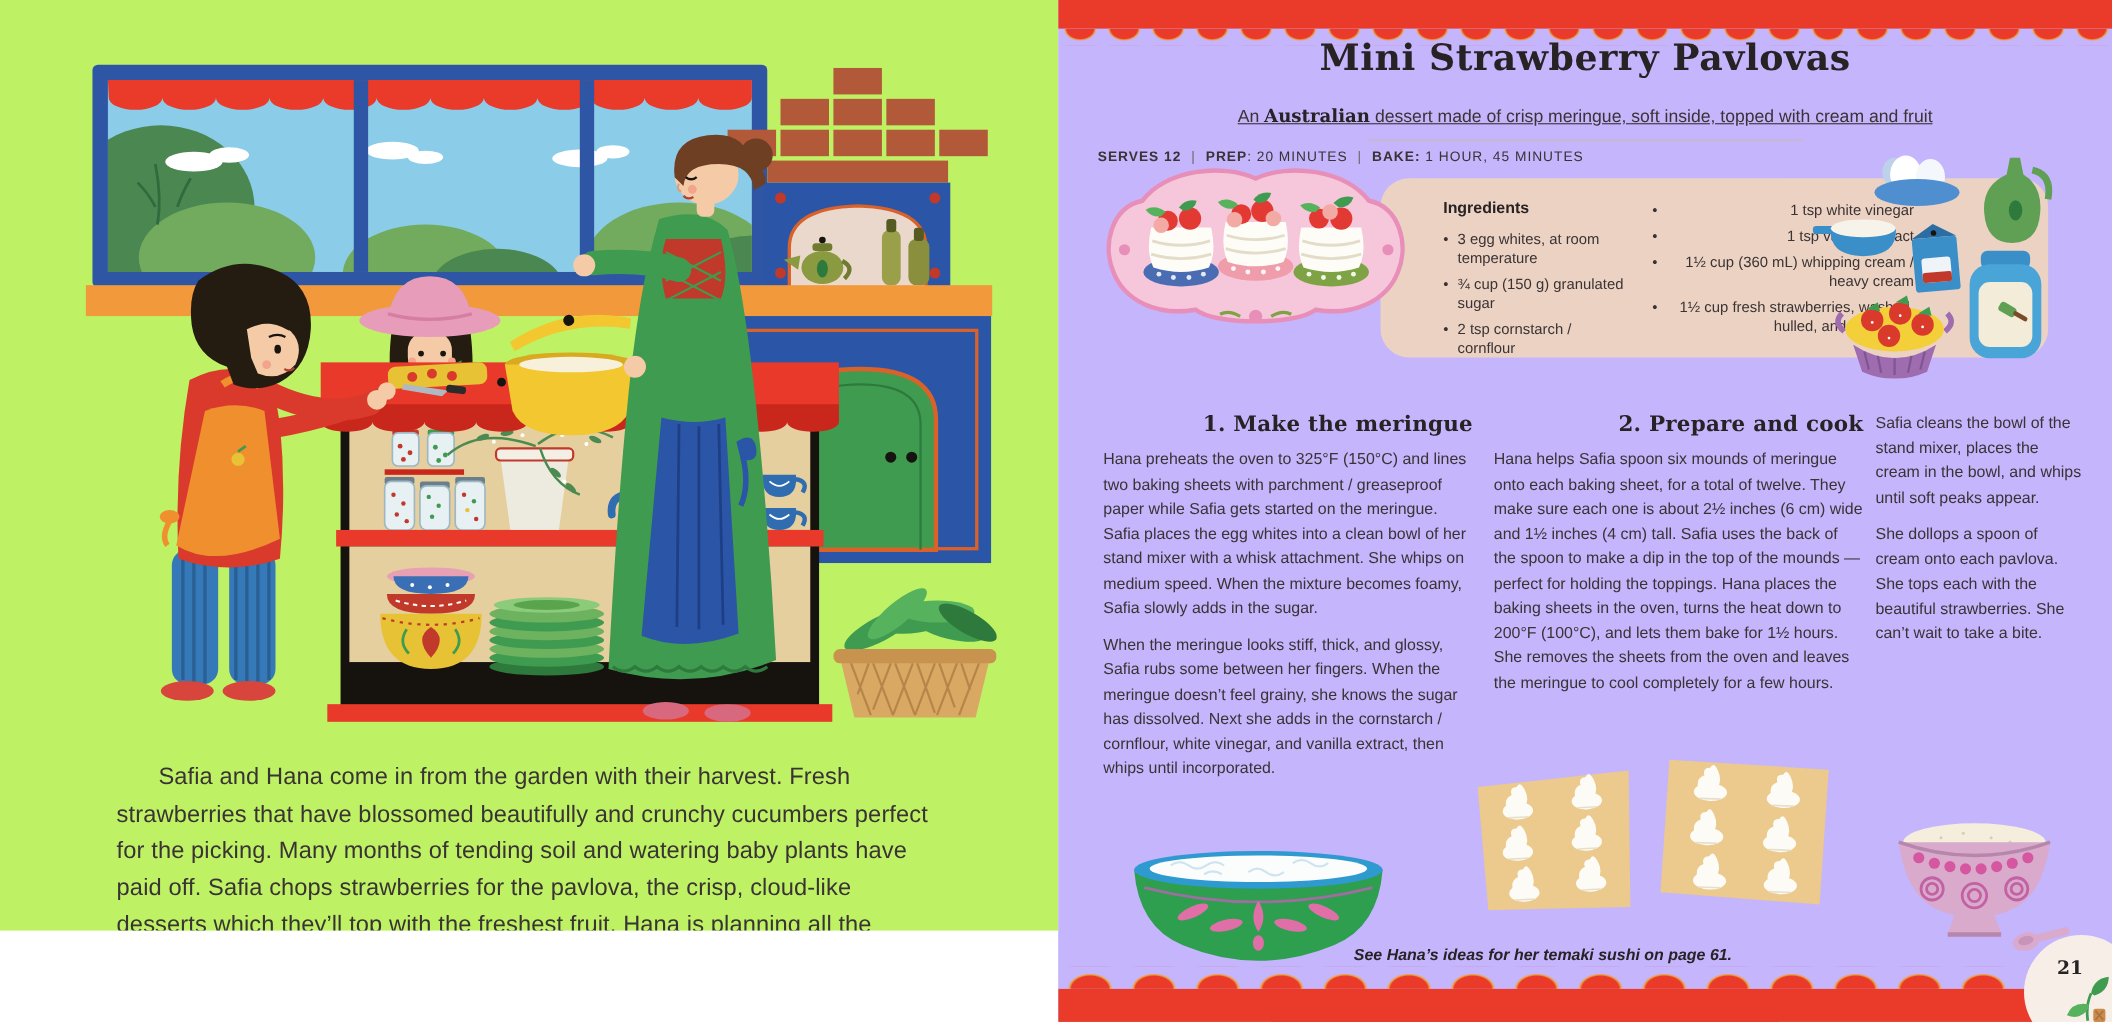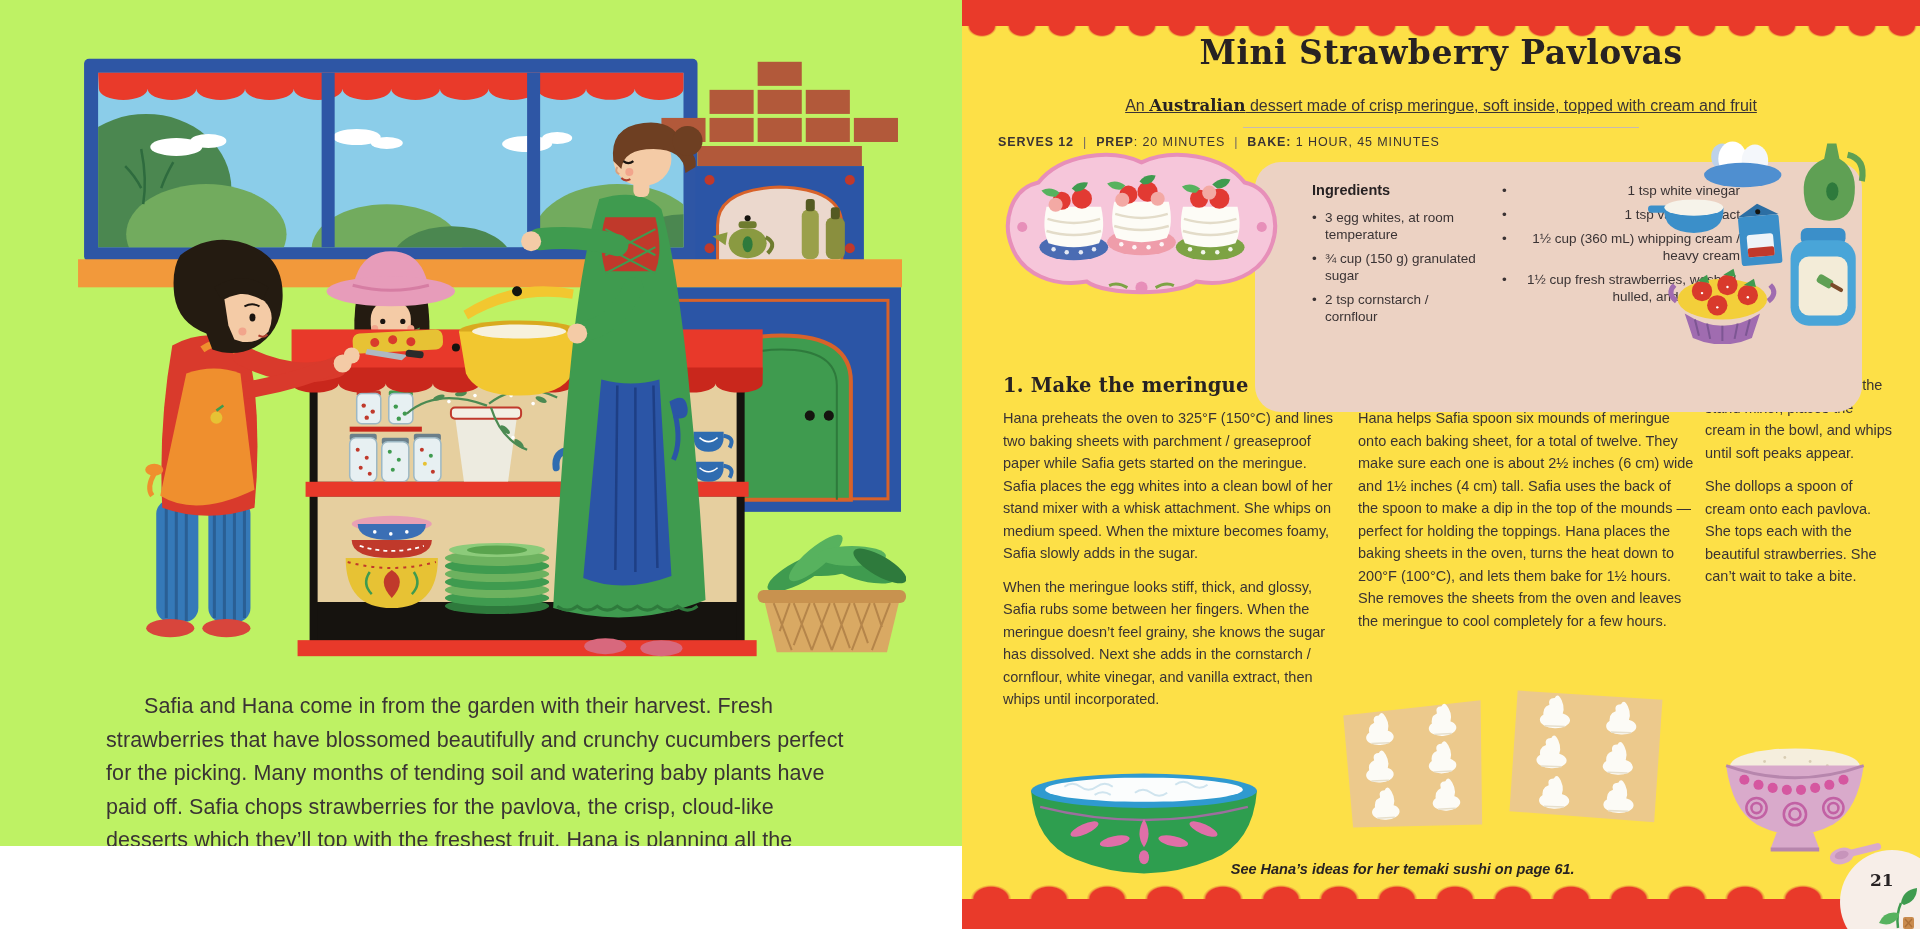--- a/index.html
+++ b/index.html
@@ -7,21 +7,21 @@
   body { font-family:"Liberation Sans", sans-serif; background:#fff; }
   .spread { position:relative; width:1920px; height:929px; }
 
   
   .page-left { position:absolute; left:0; top:0; width:962px; height:846px; background:#bef264; overflow:hidden; }
   .illustration { position:absolute; left:56px; top:48px; width:850px; height:628px; }
   .story { position:absolute; left:106px; top:690px; width:744px; font-size:21.5px; line-height:33.5px;
            color:#3a3334; text-indent:38px; letter-spacing:.1px; }
 
   
-  .page-right { position:absolute; left:962px; top:0; width:958px; height:929px; background:#fde047; overflow:hidden; }
+  .page-right { position:absolute; left:962px; top:0; width:958px; height:929px; background:#c4b5fd; overflow:hidden; }
 
   .scallop-top { position:absolute; top:0; left:0; width:100%; height:26px; background:#e93a2a; z-index:4; }
   .scallop-top:after { content:""; position:absolute; top:26px; left:0; width:100%; height:15px;
      background-image:radial-gradient(20px 15px at 50% 0px, #e93a2a 12.4px, #f0a33c 13.6px, rgba(0,0,0,0) 15px);
      background-size:40px 15px; background-repeat:repeat-x; }
   .scallop-bottom { position:absolute; bottom:0; left:0; width:100%; height:30px; background:#e93a2a; z-index:4; }
   .scallop-bottom:before { content:""; position:absolute; bottom:30px; left:0; width:100%; height:20px;
      background-image:radial-gradient(29px 20px at 50% 100%, #e93a2a 17px, #f0a33c 18.6px, rgba(0,0,0,0) 20.5px);
      background-size:58px 20px; background-repeat:repeat-x; }
 
@@ -30,21 +30,21 @@
   .recipe-subtitle { position:absolute; top:96px; left:0; width:100%; text-align:center;
      font-size:16px; color:#3a3334;text-decoration:underline; }
   .subtitle-highlight { font-family:"DejaVu Serif", serif; font-weight:700; font-size:16.5px; color:#272223; }
 
   .meta-rule { position:absolute; top:127px; left:281px; width:396px; height:1px; background:#c8bab1; }
   .recipe-meta { position:absolute; top:135px; left:0; width:100%; text-align:left;
      font-size:12.5px; letter-spacing:.9px; color:#3a3334;padding-left:36px; }
   .meta-bold { font-weight:700; }
   .meta-sep { margin:0 9px; color:#6f6663; }
 
-  .ingredients-box { position:absolute; left:293px; top:162px; width:607px; height:250px;
+  .ingredients-box { position:absolute; left:293px; top:162px; width:607px; height:163px;
      background:#ecd2c3; border-radius:26px; z-index:1; }
   .ing-heading { position:absolute; left:57px; top:20px; font-size:14.5px; font-weight:700; color:#272223; }
   .ing-col { position:absolute; list-style:none; font-size:13.5px; line-height:17px; color:#3a3334; }
   .ing-col li { position:relative; padding-left:13px; margin-bottom:7px; }
   .ing-col li:before { content:"\2022"; position:absolute; left:0; top:0; }
   .ing-col-1 { left:57px; top:47px; width:168px; }
   .ing-col-2 { left:247px; top:20px; width:238px;text-align:right; }
 
   .ill { position:absolute; }
   .ill-tray        { left:36px;  top:146px; width:288px; height:162px; z-index:2; }
@@ -52,21 +52,21 @@
   .ill-bowl-green  { left:62px;  top:770px; width:240px; height:104px; z-index:3; }
   .ill-sheet-1     { left:378px; top:700px; width:148px; height:133px; transform:rotate(-3deg); }
   .ill-sheet-2     { left:545px; top:683px; width:162px; height:143px; transform:rotate(2deg); }
   .ill-bowl-pink   { left:752px; top:731px; width:174px; height:142px; }
 
   .step { position:absolute; top:374px; }
   .step-1 { left:41px;  width:336px; }
   .step-2 { left:396px; width:336px; }
   .step-3 { left:743px; width:188px; }
   .step-heading { font-family:"DejaVu Serif", serif; font-weight:700; font-size:19.5px;
-     color:#272223; margin-bottom:10px; letter-spacing:.2px; }
+     color:#272223; margin-bottom:10px; letter-spacing:.2px;text-align:right; }
   .step p { font-size:14.5px; line-height:22.5px; color:#3a3334; margin-bottom:11px; }
 
   .footnote { position:absolute; top:861px; left:0; width:92%; text-align:center; z-index:5;
      font-style:italic; font-weight:700; font-size:14.5px; color:#272223; }
 
   .page-circle { position:absolute; left:878px; top:850px; width:104px; height:104px; border-radius:50%;
      background:#f7eee8; z-index:6; }
   .page-num { position:absolute; left:30px; top:20px; font-family:"DejaVu Serif", serif;
      font-weight:700; font-size:17px; color:#272223; }
   .sprout { position:absolute; left:34px; top:36px; width:52px; height:50px; }

